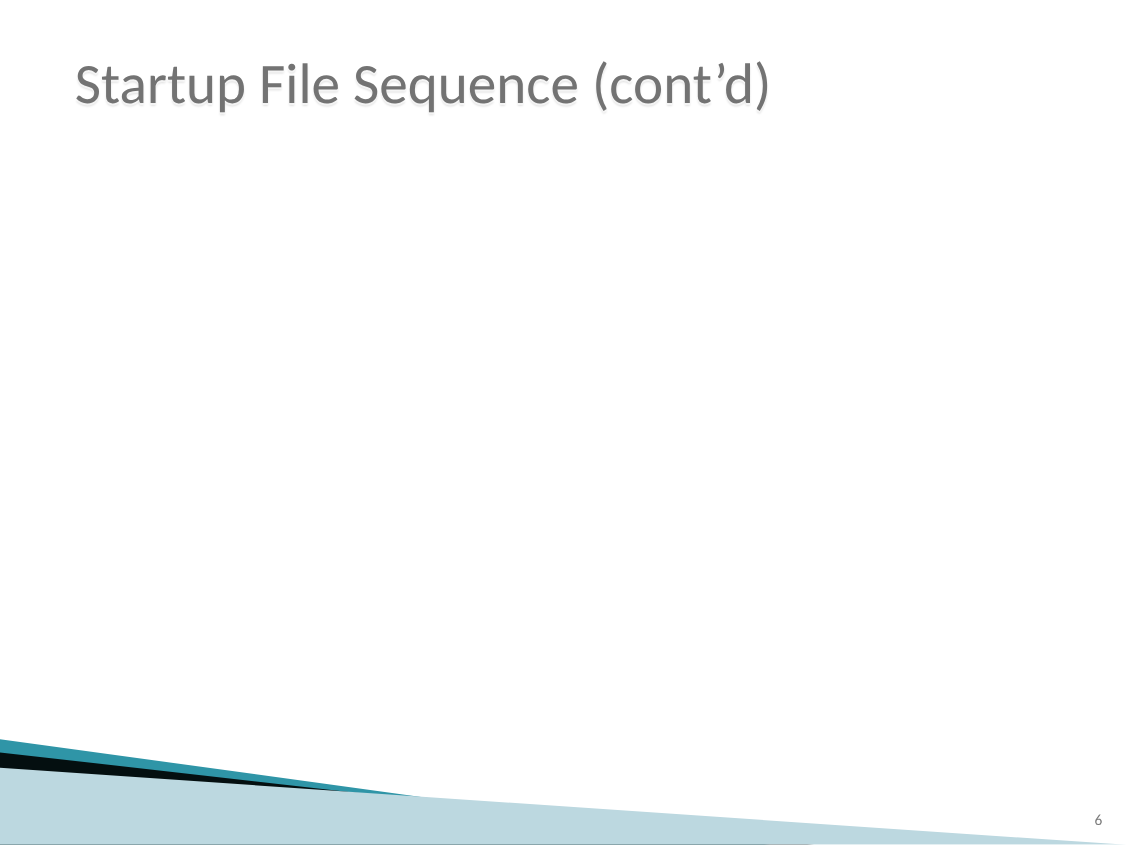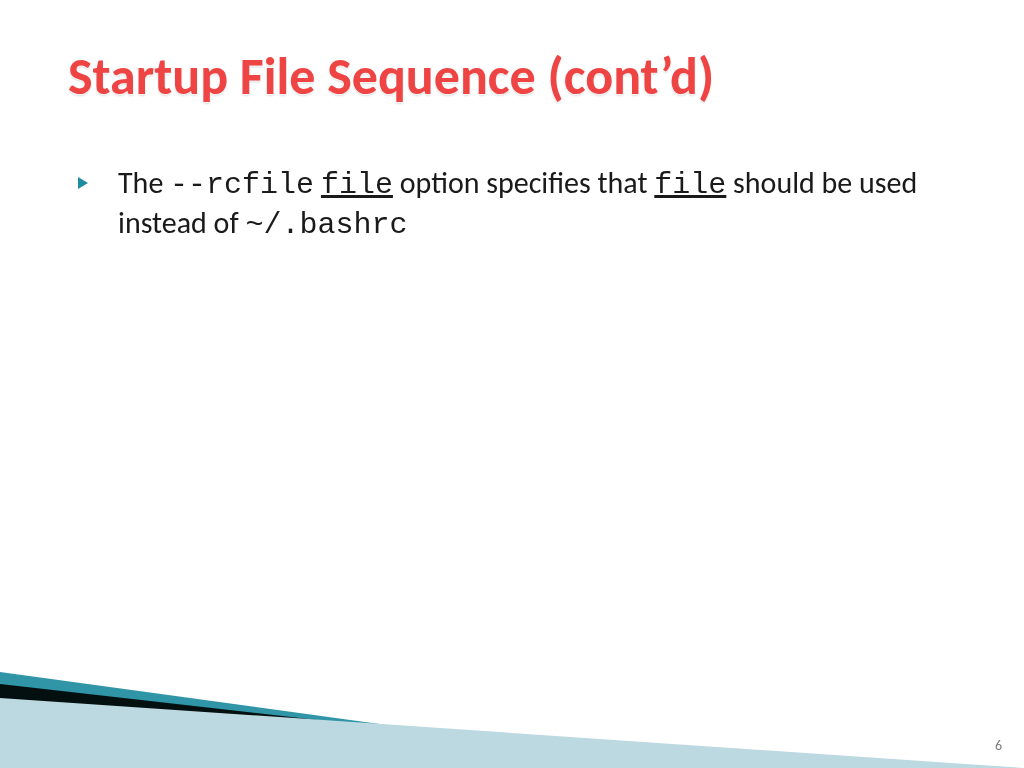--- a/index.html
+++ b/index.html
@@ -16,22 +16,22 @@
   .slide {
     width: 1024px;
     height: 768px;
     position: relative;
   }
   .title {
     position: absolute;
     top: 44px;
     left: 68px;
     font-size: 52px;
-    font-weight: 700;
-    color: #ef4444;
+    font-weight: 400;
+    color: #737373;
     letter-spacing: 0;
     text-shadow: 0 1px 0 rgba(255,255,255,.6), 0 2px 2px rgba(0,0,0,.12);
   }
   .body {
     position: absolute;
     top: 140px;
     left: 78px;
     right: 80px;
     font-size: 30px;
     line-height: 1.28;
@@ -96,24 +96,20 @@
 </style>
 </head>
 <body>
 <div class="slide">
 
   <div class="title">Startup File Sequence (cont’d)</div>
 
   <div class="body">
 
 
-    <div class="lvl1-indent">
-      <div class="tri"></div>
-      <span> The </span><span class="mono">--rcfile</span><span> </span><span class="mono u">file</span><span>  option specifies that </span><span class="mono u">file</span><span> should be used instead of </span><span class="mono">~/.bashrc</span>
-    </div>
 
   </div>
 
   <div class="pagenum">6</div>
 
   <svg class="deco" viewBox="0 0 1024 140" preserveAspectRatio="none">
     <polygon points="0,44 700,140 0,140" fill="#2f95a7"></polygon>
     <polygon points="0,56 740,140 0,140" fill="#000000" opacity="0.9"></polygon>
     <polygon points="0,70 1024,140 0,140" fill="#bcd8e0"></polygon>
   </svg>

